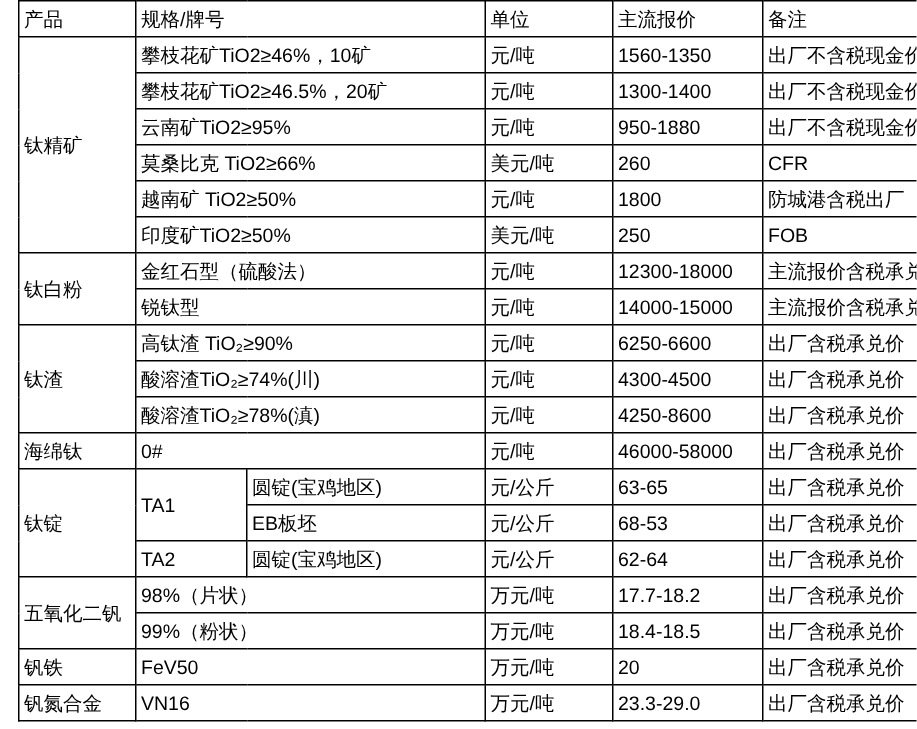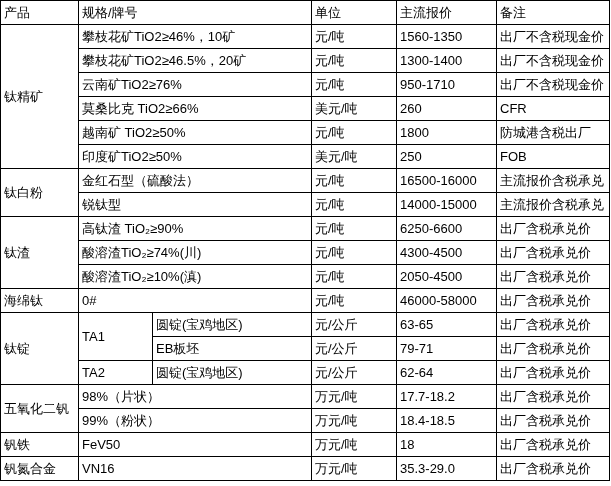--- a/index.html
+++ b/index.html
@@ -11,20 +11,21 @@
     width: 611px;
     height: 486px;
     font-family: "Liberation Sans", sans-serif;
     color: #000000;
     overflow: hidden;
   }
   .sheet {
     width: 589px;
     height: 486px;
     position: relative;
+    margin-left: 12px;
   }
   table.price-table {
     width: 609px;
     border-collapse: collapse;
     table-layout: fixed;
     margin: 0;
   }
   table.price-table td,
   table.price-table th {
     border: 1px solid #000000;
@@ -88,23 +89,23 @@
         <td class="sub-left">1560-1350</td>
         <td class="sub-left">出厂不含税现金价</td>
       </tr>
       <tr>
         <td colspan="2" class="sub-left">攀枝花矿TiO2≥46.5%，20矿</td>
         <td class="sub-left">元/吨</td>
         <td class="sub-left">1300-1400</td>
         <td class="sub-left">出厂不含税现金价</td>
       </tr>
       <tr>
-        <td colspan="2" class="sub-left">云南矿TiO2≥76%</td>
-        <td class="sub-left">元/吨</td>
-        <td class="sub-left">950-1710</td>
+        <td colspan="2" class="sub-left">云南矿TiO2≥95%</td>
+        <td class="sub-left">元/吨</td>
+        <td class="sub-left">950-1880</td>
         <td class="sub-left">出厂不含税现金价</td>
       </tr>
       <tr>
         <td colspan="2" class="sub-left">莫桑比克  TiO2≥66%</td>
         <td class="sub-left">美元/吨</td>
         <td class="sub-left">260</td>
         <td class="sub-left">CFR</td>
       </tr>
       <tr>
         <td colspan="2" class="sub-left">越南矿 TiO2≥50%</td>
@@ -116,21 +117,21 @@
         <td colspan="2" class="sub-left">印度矿TiO2≥50%</td>
         <td class="sub-left">美元/吨</td>
         <td class="sub-left">250</td>
         <td class="sub-left">FOB</td>
       </tr>
 
       <tr>
         <td class="cat" rowspan="2">钛白粉</td>
         <td colspan="2" class="sub-left">金红石型（硫酸法）</td>
         <td class="sub-left">元/吨</td>
-        <td class="sub-left">16500-16000</td>
+        <td class="sub-left">12300-18000</td>
         <td class="sub-left">主流报价含税承兑</td>
       </tr>
       <tr>
         <td colspan="2" class="sub-left">锐钛型</td>
         <td class="sub-left">元/吨</td>
         <td class="sub-left">14000-15000</td>
         <td class="sub-left">主流报价含税承兑</td>
       </tr>
 
       <tr>
@@ -140,23 +141,23 @@
         <td class="sub-left">6250-6600</td>
         <td class="sub-left">出厂含税承兑价</td>
       </tr>
       <tr>
         <td colspan="2" class="sub-left">酸溶渣TiO₂≥74%(川)</td>
         <td class="sub-left">元/吨</td>
         <td class="sub-left">4300-4500</td>
         <td class="sub-left">出厂含税承兑价</td>
       </tr>
       <tr>
-        <td colspan="2" class="sub-left">酸溶渣TiO₂≥10%(滇)</td>
-        <td class="sub-left">元/吨</td>
-        <td class="sub-left">2050-4500</td>
+        <td colspan="2" class="sub-left">酸溶渣TiO₂≥78%(滇)</td>
+        <td class="sub-left">元/吨</td>
+        <td class="sub-left">4250-8600</td>
         <td class="sub-left">出厂含税承兑价</td>
       </tr>
 
       <tr>
         <td class="cat">海绵钛</td>
         <td colspan="2" class="sub-left">0#</td>
         <td class="sub-left">元/吨</td>
         <td class="sub-left">46000-58000</td>
         <td class="sub-left">出厂含税承兑价</td>
       </tr>
@@ -165,21 +166,21 @@
         <td class="cat" rowspan="3">钛锭</td>
         <td rowspan="2" class="sub-left">TA1</td>
         <td class="sub-left">圆锭(宝鸡地区)</td>
         <td class="sub-left">元/公斤</td>
         <td class="sub-left">63-65</td>
         <td class="sub-left">出厂含税承兑价</td>
       </tr>
       <tr>
         <td class="sub-left">EB板坯</td>
         <td class="sub-left">元/公斤</td>
-        <td class="sub-left">79-71</td>
+        <td class="sub-left">68-53</td>
         <td class="sub-left">出厂含税承兑价</td>
       </tr>
       <tr>
         <td class="sub-left">TA2</td>
         <td class="sub-left">圆锭(宝鸡地区)</td>
         <td class="sub-left">元/公斤</td>
         <td class="sub-left">62-64</td>
         <td class="sub-left">出厂含税承兑价</td>
       </tr>
 
@@ -194,26 +195,26 @@
         <td colspan="2" class="sub-left">99%（粉状）</td>
         <td class="sub-left">万元/吨</td>
         <td class="sub-left">18.4-18.5</td>
         <td class="sub-left">出厂含税承兑价</td>
       </tr>
 
       <tr>
         <td class="cat">钒铁</td>
         <td colspan="2" class="sub-left">FeV50</td>
         <td class="sub-left">万元/吨</td>
-        <td class="sub-left">18</td>
+        <td class="sub-left">20</td>
         <td class="sub-left">出厂含税承兑价</td>
       </tr>
 
       <tr>
         <td class="cat">钒氮合金</td>
         <td colspan="2" class="sub-left">VN16</td>
         <td class="sub-left">万元/吨</td>
-        <td class="sub-left">35.3-29.0</td>
+        <td class="sub-left">23.3-29.0</td>
         <td class="sub-left">出厂含税承兑价</td>
       </tr>
     </tbody>
   </table>
 </div>
 
 </body></html>

